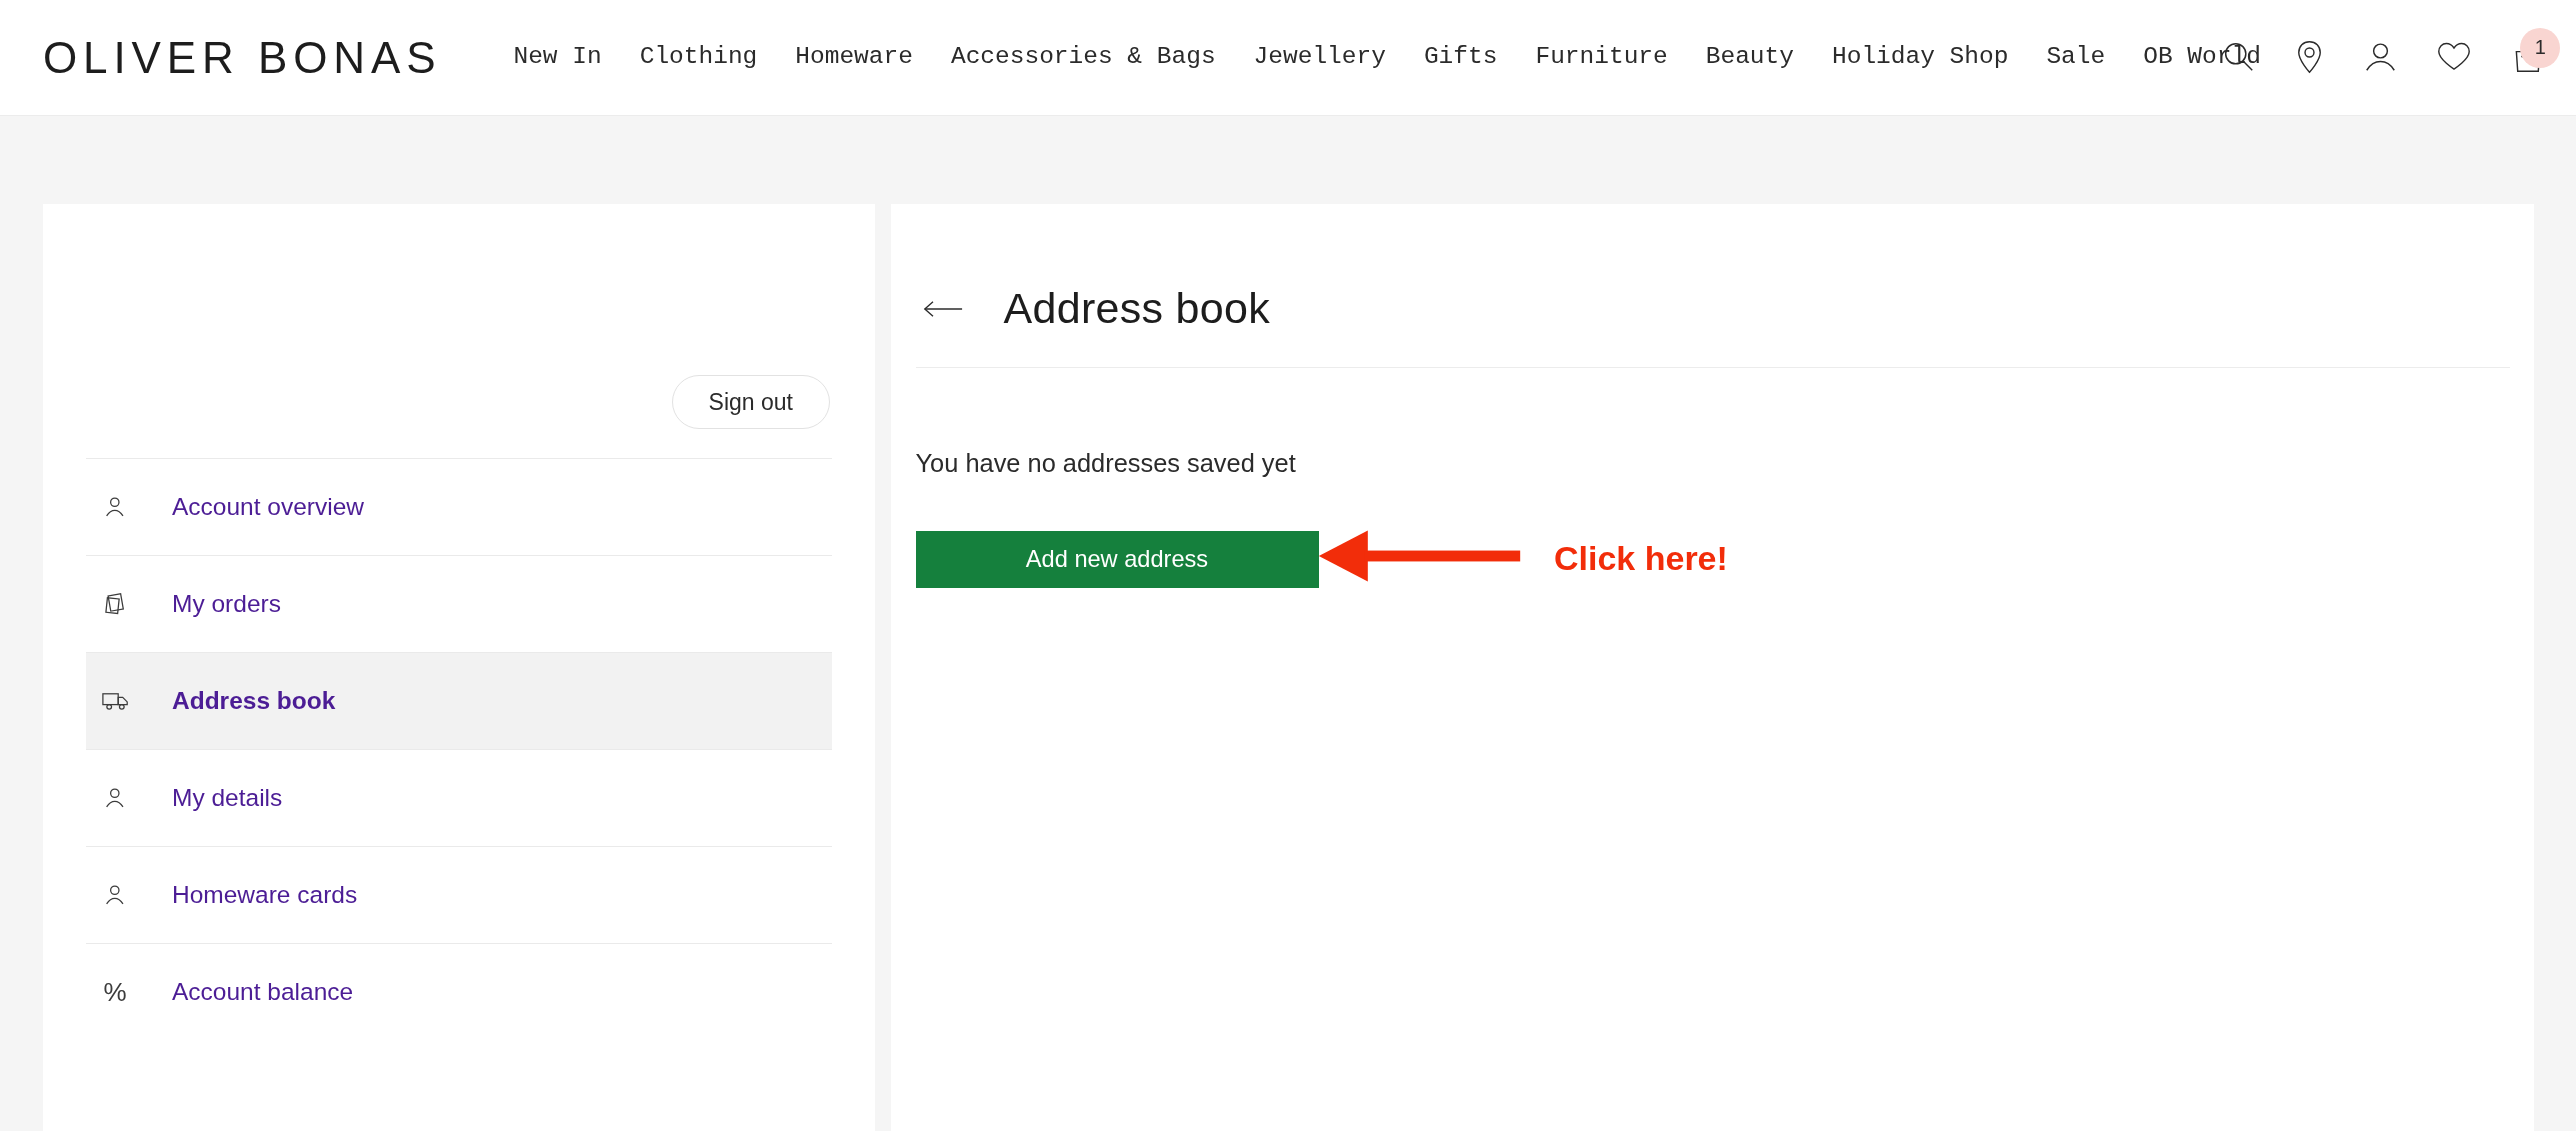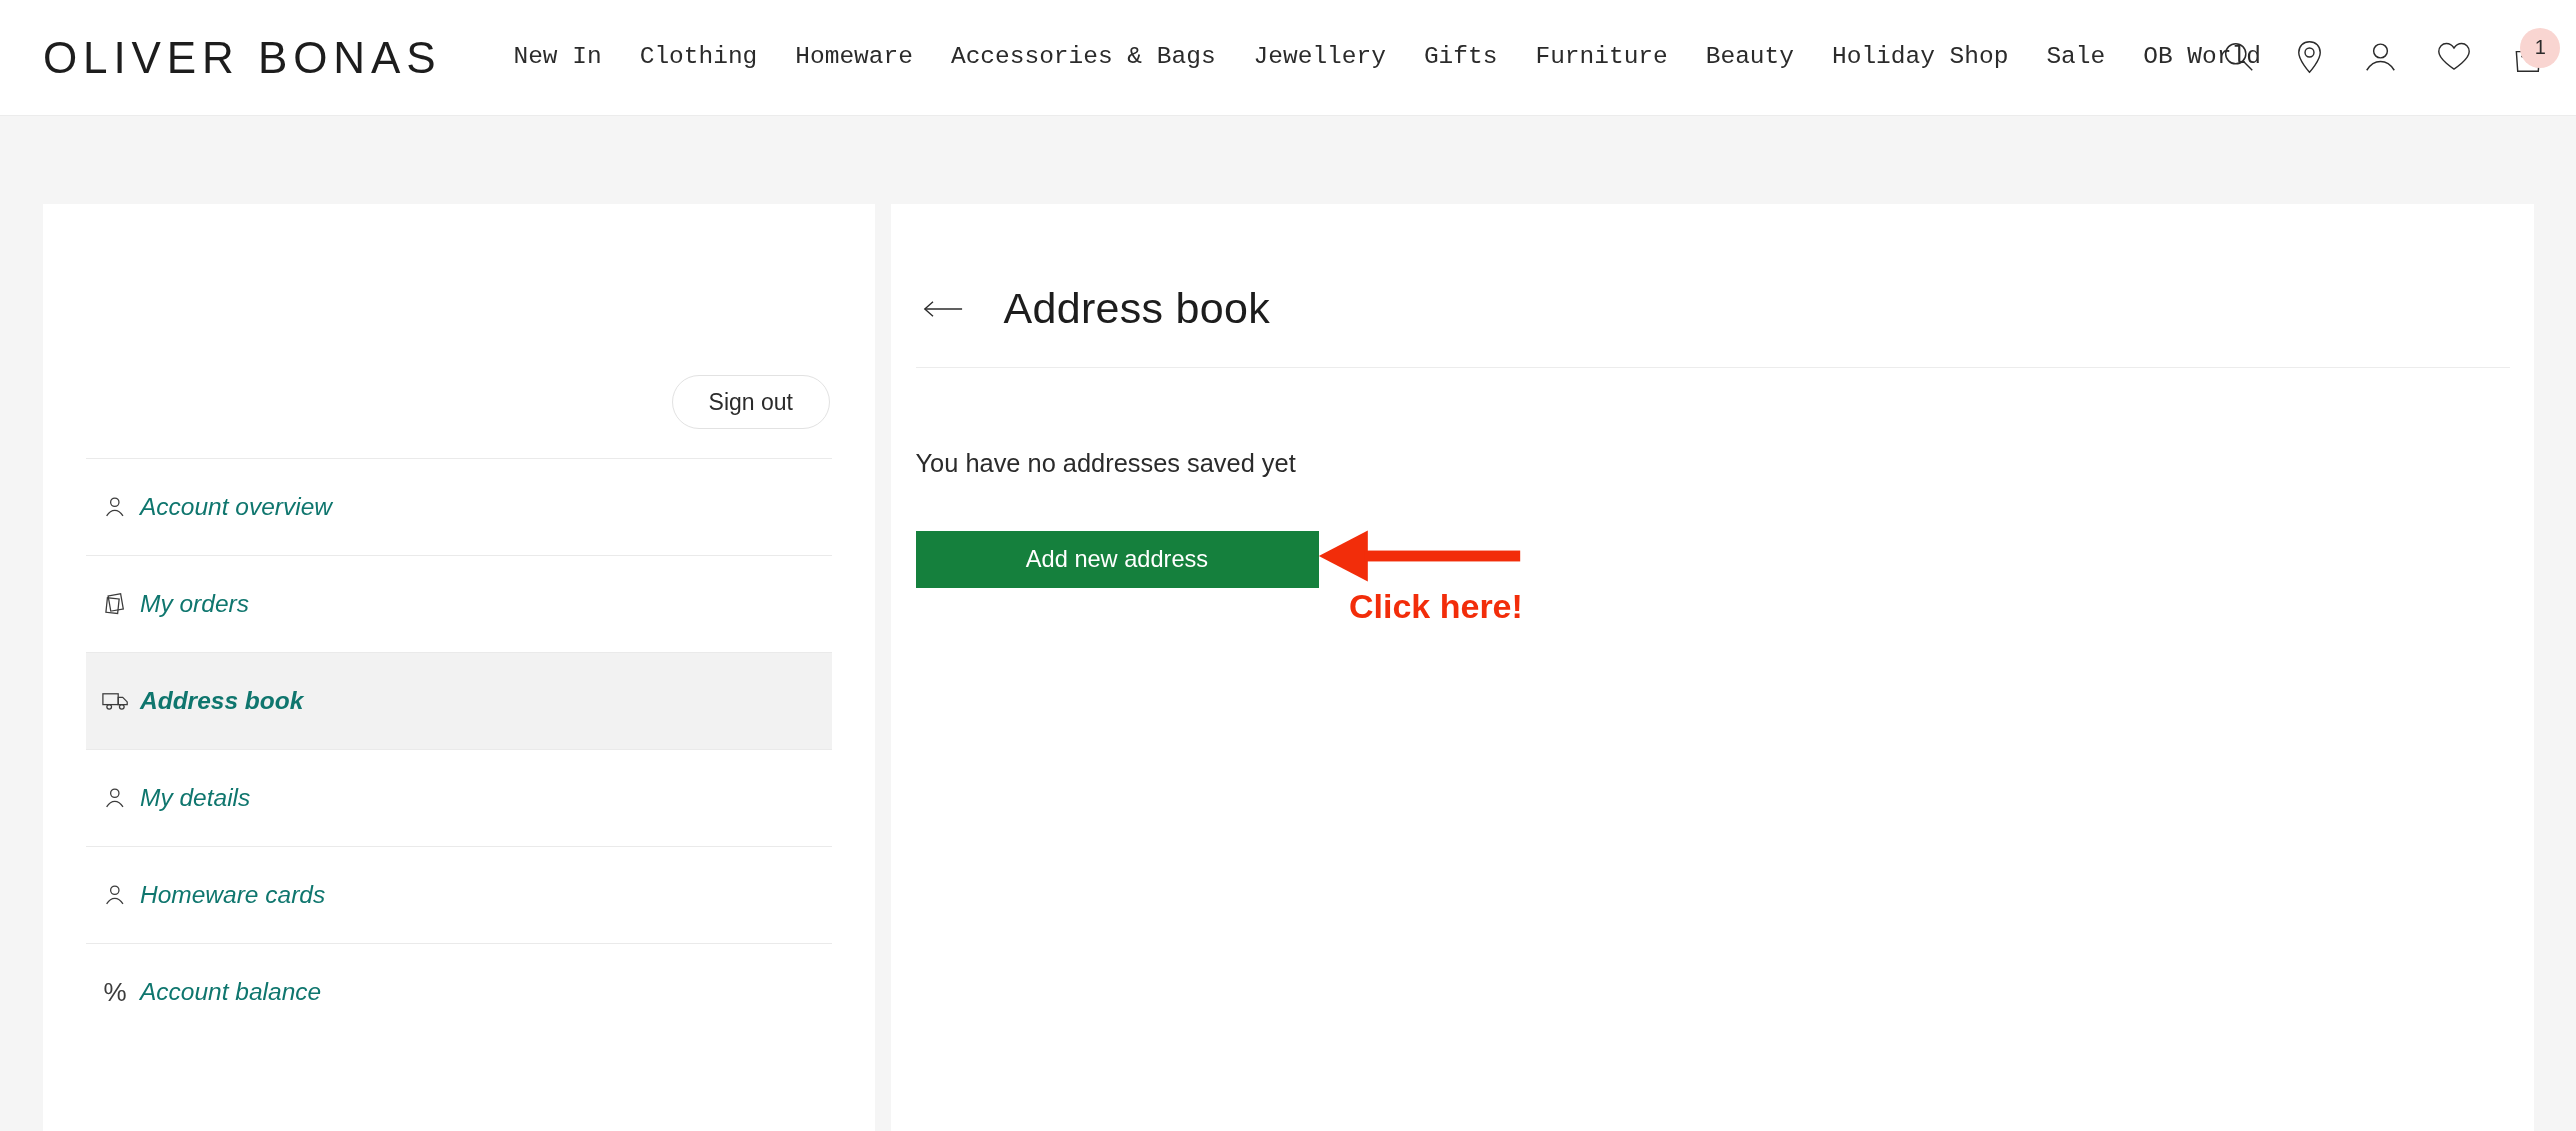--- a/index.html
+++ b/index.html
@@ -94,24 +94,23 @@
   .menu-item.active {
     background: #f2f2f2;
     border-top: 0.9px solid #eaeaea;
   }
   .menu-item .m-icon {
     width: 36px; display: flex; align-items: center; justify-content: center;
     margin-left: 11px;
     color: #3c3c3c;
   }
   .menu-item .m-label {
-    margin-left: 7px;
+    margin-left: 39px;
     font-size: 24.5px;
-    color: #0f766e;
-    font-style: italic;
+    color: #4c1d95;
   }
   .menu-item.active .m-label { font-weight: 600; }
   .pct-icon { font-size: 26px; color:#3c3c3c; line-height:1; }
 
   
   .main {
     position: absolute;
     left: 891px; top: 88px;
     width: 1643px; height: 928px;
     background: #ffffff;
@@ -151,21 +150,20 @@
     font-family: "Liberation Sans", sans-serif;
     display: flex; align-items: center; justify-content: center;
   }
 
   
   .annot {
     position: absolute;
     top: 322px; left: 426px;
     display: flex; align-items: center;
     pointer-events: none;
-    flex-direction: column;
   }
   .annot-arrow { display:block; }
   .annot-text {
     margin-left: 32px;
     color: #f22d0a;
     font-size: 34px;
     font-weight: 700;
     white-space: nowrap;
     line-height: 1;
   }

